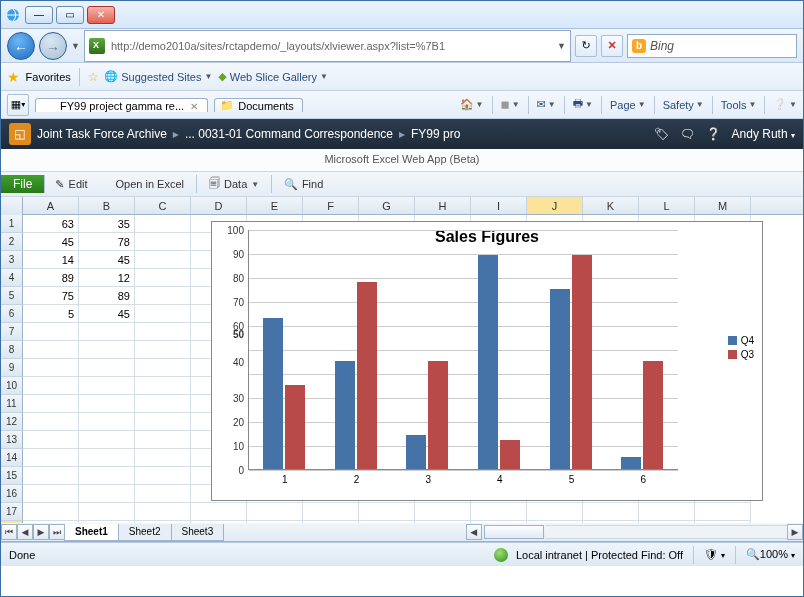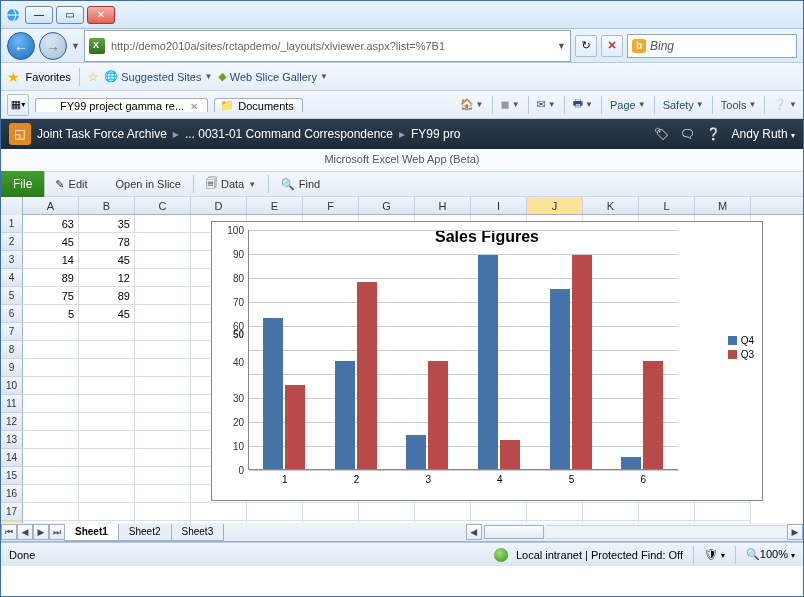--- a/index.html
+++ b/index.html
@@ -44,21 +44,21 @@
   .spbar .logo { width:22px; height:22px; background:#e08b1e; border-radius:3px; display:flex; align-items:center; justify-content:center; font-size:12px; }
   .spbar .crumb { cursor:pointer; }
   .spbar .sep2 { color:#8fa0b2; }
   .spbar .rt { margin-left:auto; display:flex; align-items:center; gap:10px; }
   .ico16 { width:16px; height:16px; display:inline-flex; align-items:center; justify-content:center; font-size:12px;}
 
   .appname { height:22px; text-align:center; font-size:11px; color:#555; padding-top:4px; background:#fbfcfe; }
 
   
   .xltoolbar { height:26px; background:linear-gradient(#f3f7fb,#e5edf5); border-top:1px solid #c9d6e4; border-bottom:1px solid #c9d6e4; display:flex; align-items:center; font-size:11px; gap:10px; padding-right:10px;}
-  .filebtn { height:26px; background:linear-gradient(#3fa02c,#2a7a18); color:#fff; padding:8px 12px; display:flex; align-items:center; font-size:12px; border-right:1px solid #b5c4d5;}
+  .filebtn { height:18px; background:linear-gradient(#3fa02c,#2a7a18); color:#fff; padding:8px 12px; display:flex; align-items:center; font-size:12px; border-right:1px solid #b5c4d5;}
   .xltoolbar .tool2 { display:flex; align-items:center; gap:4px; color:#333; }
   .xltoolbar .drop { font-size:8px; color:#555;}
 
   
   .sheetwrap { position:relative; height:345px; background:#fff; border-bottom:1px solid #9db3cb; overflow:hidden;}
   .colhdr { position:absolute; top:0; left:0; right:0; height:18px; background:linear-gradient(#f1f5fa,#dde7f1); border-bottom:1px solid #9db3cb; display:flex;}
   .corner { width:22px; height:18px; border-right:1px solid #9db3cb; background:linear-gradient(#f1f5fa,#dde7f1);}
   .ch { width:56px; border-right:1px solid #c7d3e0; text-align:center; font-size:11px; color:#333; line-height:18px;}
   .ch.sel { background:#fbe39a; }
   .rows { position:absolute; top:18px; left:0; right:0; bottom:18px; overflow:hidden;}
@@ -217,21 +217,21 @@
 <div class="xltoolbar">
   <div class="filebtn">
       <span>File</span>
     </div>
   <span class="tool2">
       <span>✎</span>
       <span>Edit</span>
     </span>
   <span class="tool2">
       <span class="xls-icon" style="width:14px;height:14px"></span>
-      <span>Open in Slice</span>
+      <span>Open in Excel</span>
     </span>
   <span class="sep"></span>
   <span class="tool2">
       <span>🗐</span>
       <span>Data</span>
       <span class="drop">▼</span>
     </span>
   <span class="sep"></span>
   <span class="tool2">
       <span>🔍</span>

